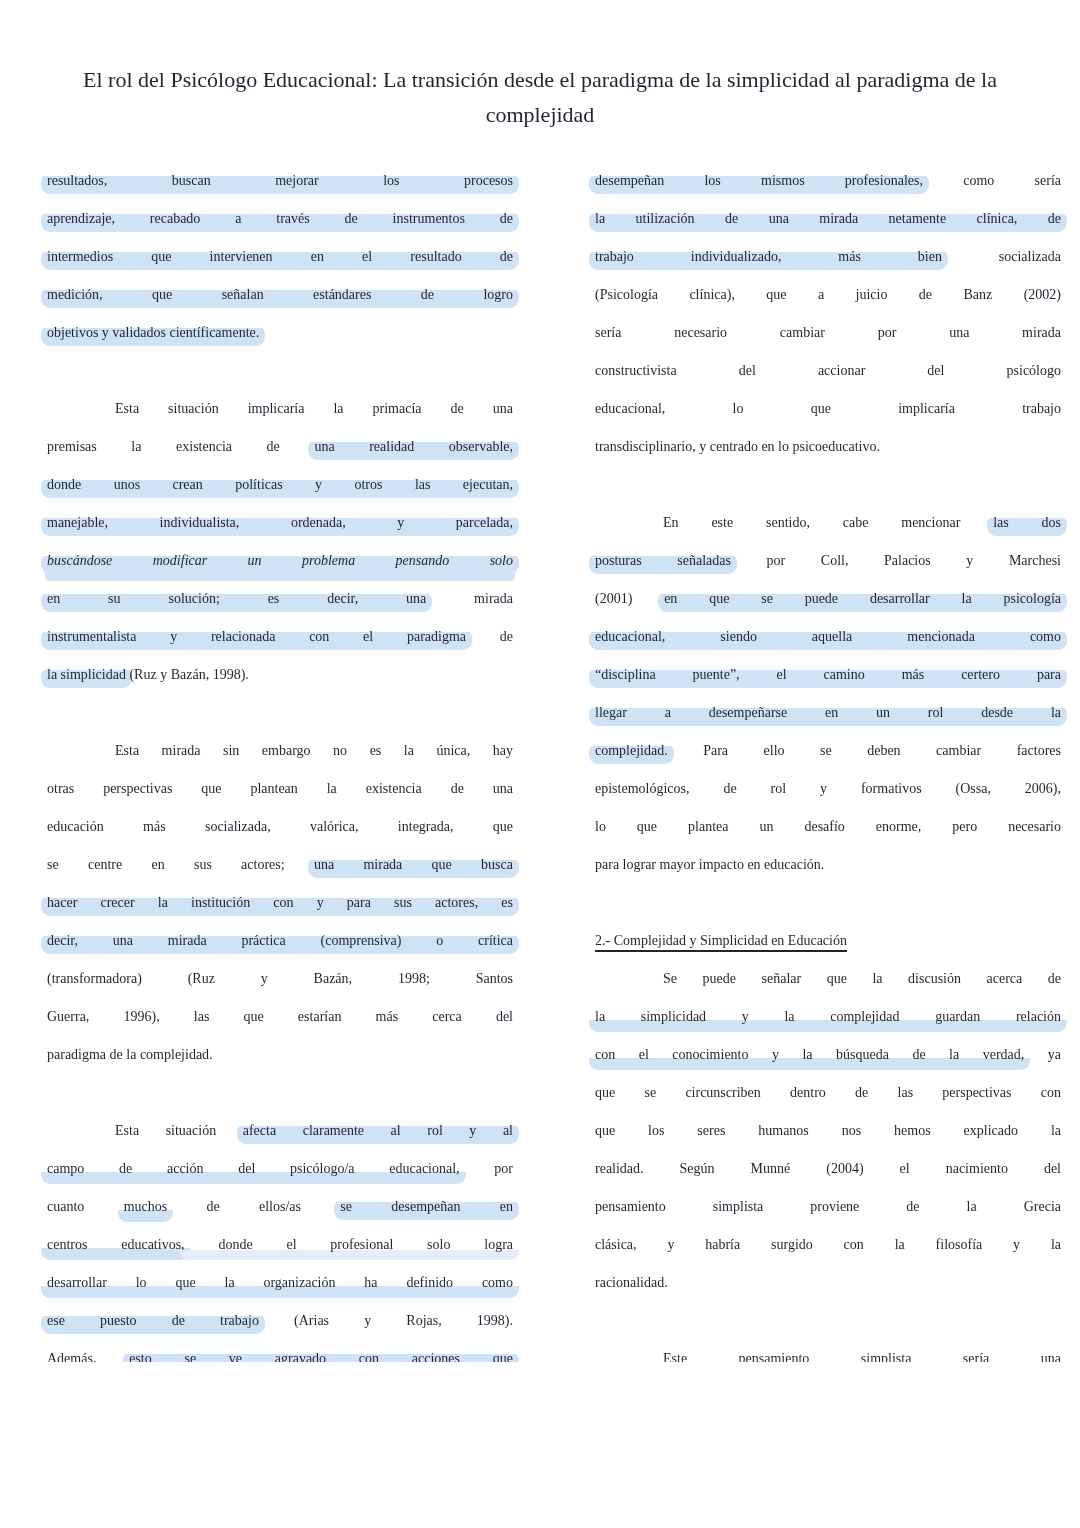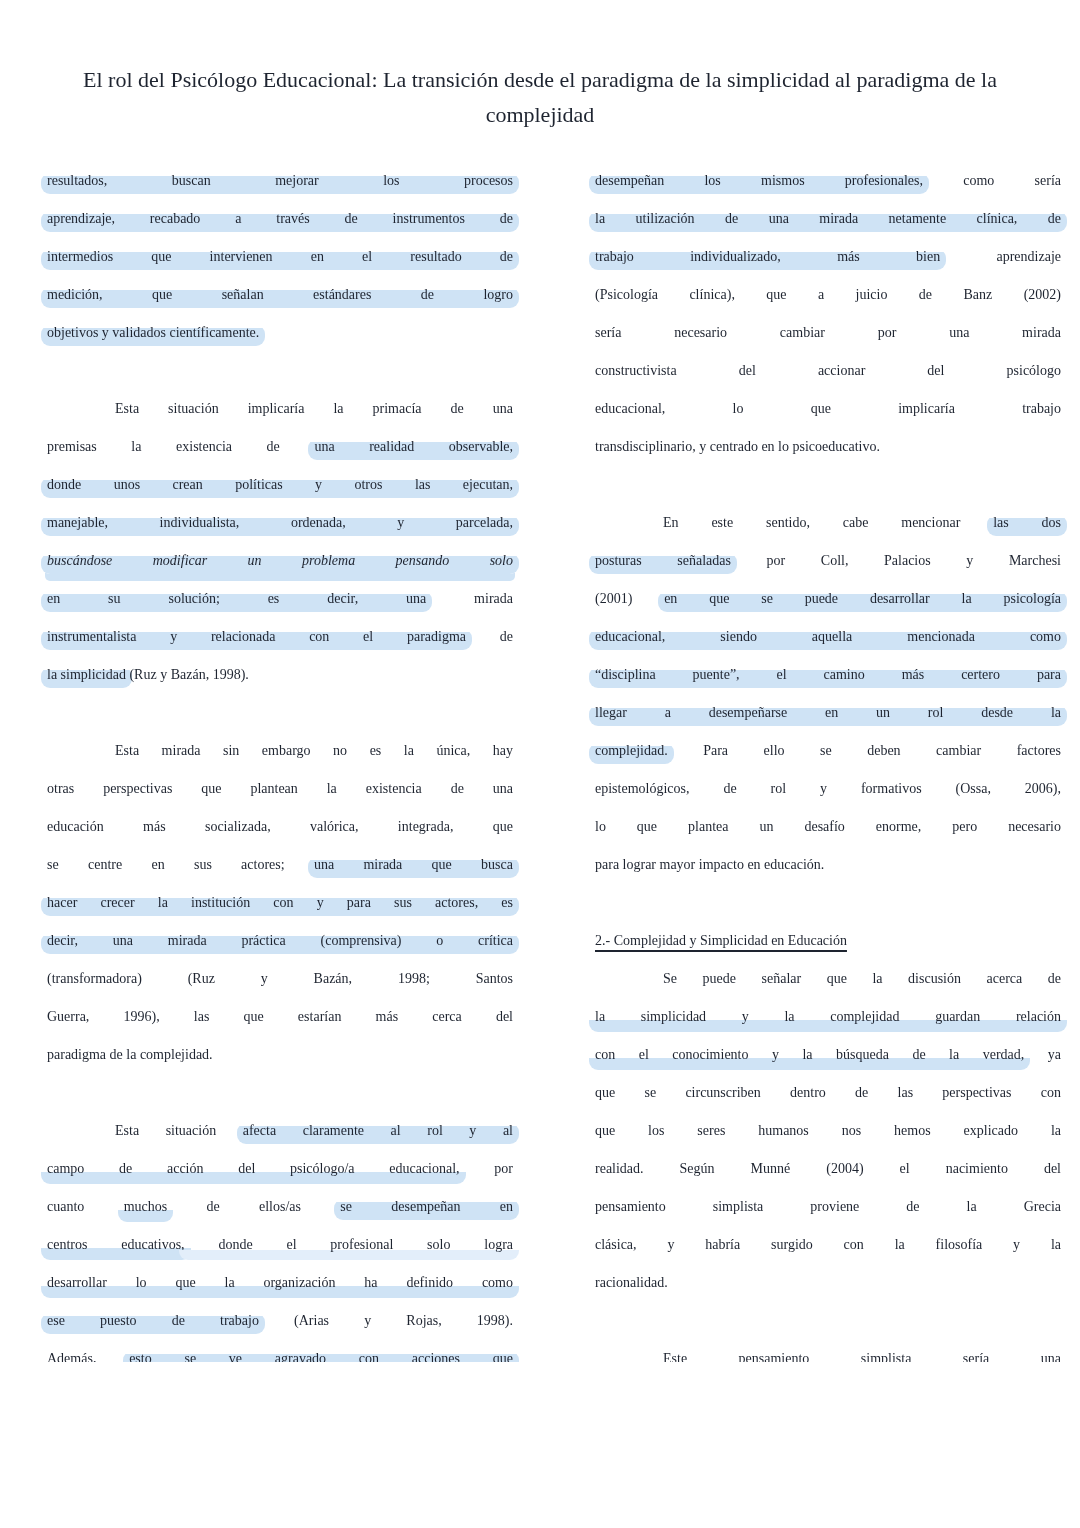--- a/index.html
+++ b/index.html
@@ -103,21 +103,21 @@
         <div class="line just"><span class="hl low">centros educativos,</span><span class="hl faint"> donde el profesional solo logra</span></div>
         <div class="line just"><span class="hl low">desarrollar lo que la organización ha definido como</span></div>
         <div class="line just"><span class="hl">ese puesto de trabajo</span><span> (Arias y Rojas, 1998).</span></div>
         <div class="line just"><span>Además, </span><span class="hl">esto se ve agravado con acciones que</span></div>
       </div>
     </div>
   <div class="col col-right">
       <div class="para">
         <div class="line just"><span class="hl">desempeñan los mismos profesionales,</span><span> como sería</span></div>
         <div class="line just"><span class="hl">la utilización de una mirada netamente clínica, de</span></div>
-        <div class="line just"><span class="hl">trabajo individualizado, más bien</span><span> aprendizaje</span></div>
+        <div class="line just"><span class="hl">trabajo individualizado, más bien</span><span> socializada</span></div>
         <div class="line just"><span>(Psicología clínica), que a juicio de Banz (2002)</span></div>
         <div class="line just"><span>sería necesario cambiar por una mirada</span></div>
         <div class="line just"><span>constructivista del accionar del psicólogo</span></div>
         <div class="line just"><span>educacional, lo que implicaría trabajo</span></div>
         <div class="line"><span>transdisciplinario, y centrado en lo psicoeducativo.</span></div>
       </div>
       <div class="para indent">
         <div class="line just"><span>En este sentido, cabe mencionar </span><span class="hl">las dos</span></div>
         <div class="line just"><span class="hl">posturas señaladas</span><span> por Coll, Palacios y Marchesi</span></div>
         <div class="line just"><span>(2001) </span><span class="hl">en que se puede desarrollar la psicología</span></div>

